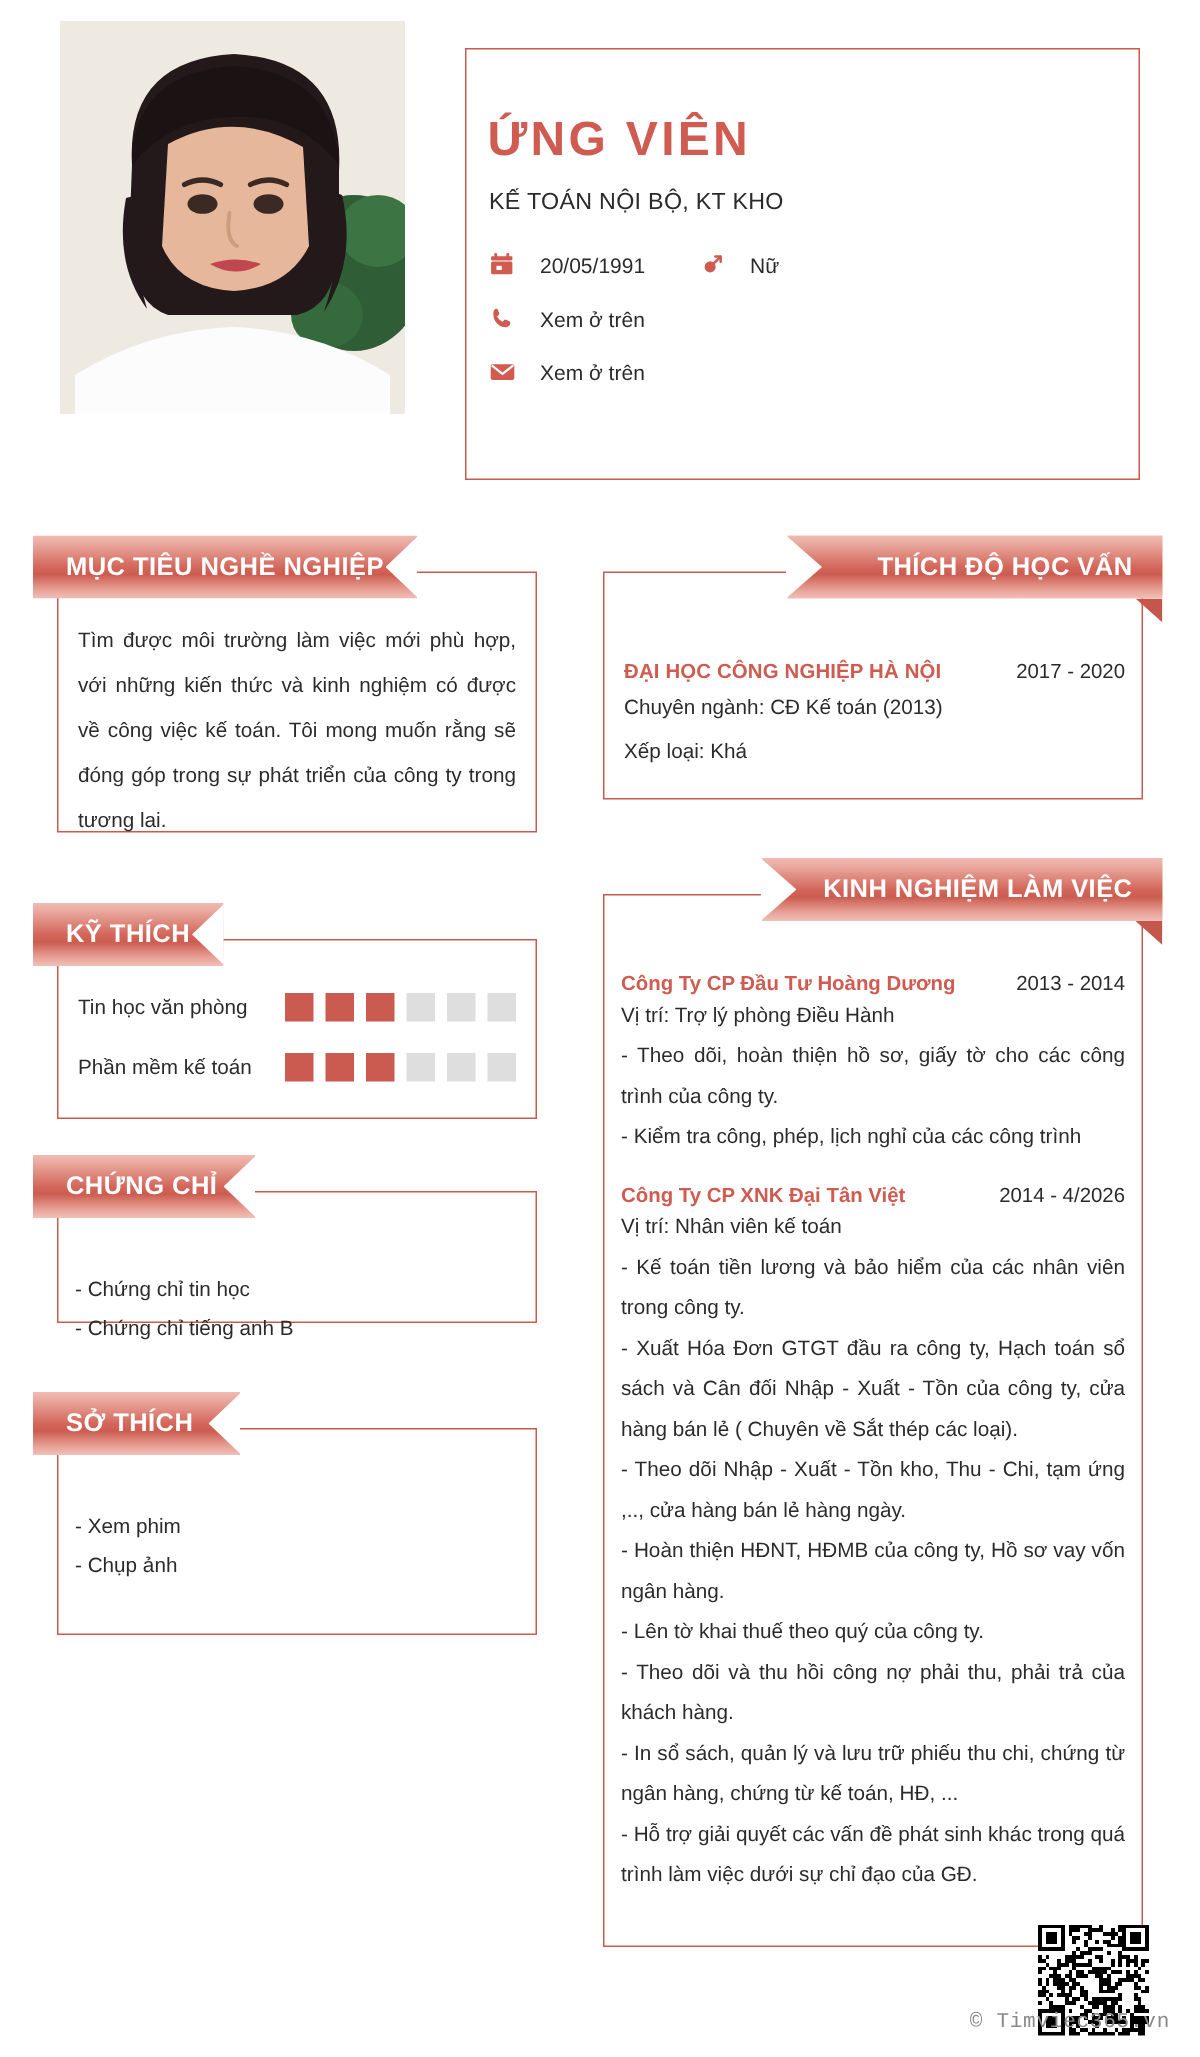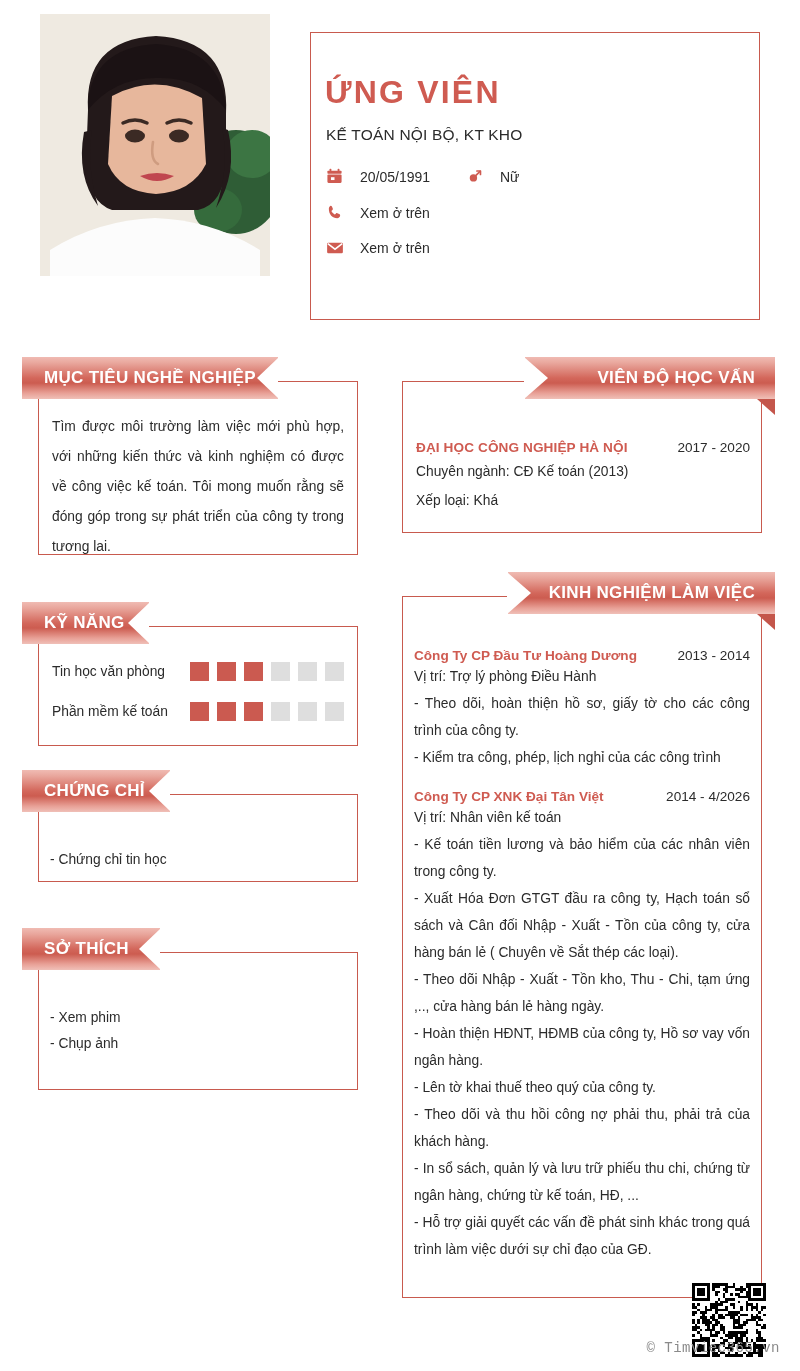--- a/index.html
+++ b/index.html
@@ -270,21 +270,21 @@
 
   <div class="box" id="goal-box"></div>
   <div class="ribbon left" id="goal-ribbon">
     <span>MỤC TIÊU NGHỀ NGHIỆP</span>
     <i class="tail"></i>
   </div>
   <div id="goal-text">Tìm được môi trường làm việc mới phù hợp, với những kiến thức và kinh nghiệm có được về công việc kế toán. Tôi mong muốn rằng sẽ đóng góp trong sự phát triển của công ty trong tương lai.</div>
 
   <div class="box" id="skill-box"></div>
   <div class="ribbon left" id="skill-ribbon">
-    <span>KỸ NĂNG</span>
+    <span>KỸ THÍCH</span>
     <i class="tail"></i>
   </div>
 
   <div class="skill-row" id="skill-row-0">
     <span class="skill-name">Tin học văn phòng</span>
     <span class="skill-dots">
         <i class="sq on"></i>
         <i class="sq on"></i>
         <i class="sq on"></i>
         <i class="sq"></i>
@@ -304,35 +304,36 @@
       </span>
   </div>
 
   <div class="box" id="cert-box"></div>
   <div class="ribbon left" id="cert-ribbon">
     <span>CHỨNG CHỈ</span>
     <i class="tail"></i>
   </div>
   <div id="cert-list">
       <div class="plain-item">- Chứng chỉ tin học</div>
+      <div class="plain-item">- Chứng chỉ tiếng anh B</div>
     </div>
 
   <div class="box" id="hobby-box"></div>
   <div class="ribbon left" id="hobby-ribbon">
     <span>SỞ THÍCH</span>
     <i class="tail"></i>
   </div>
   <div id="hobby-list">
       <div class="plain-item">- Xem phim</div>
       <div class="plain-item">- Chụp ảnh</div>
     </div>
 
   <div class="box" id="edu-box"></div>
   <div class="ribbon right" id="edu-ribbon">
-    <span>VIÊN ĐỘ HỌC VẤN</span>
+    <span>THÍCH ĐỘ HỌC VẤN</span>
     <i class="tail"></i>
   </div>
   <div id="edu-entry">
     <div class="edu-head">
       <span class="edu-school">ĐẠI HỌC CÔNG NGHIỆP HÀ NỘI</span>
       <span class="edu-years">2017 - 2020</span>
     </div>
     <div class="edu-line">Chuyên ngành: CĐ Kế toán (2013)</div>
     <div class="edu-line">Xếp loại: Khá</div>
   </div>

